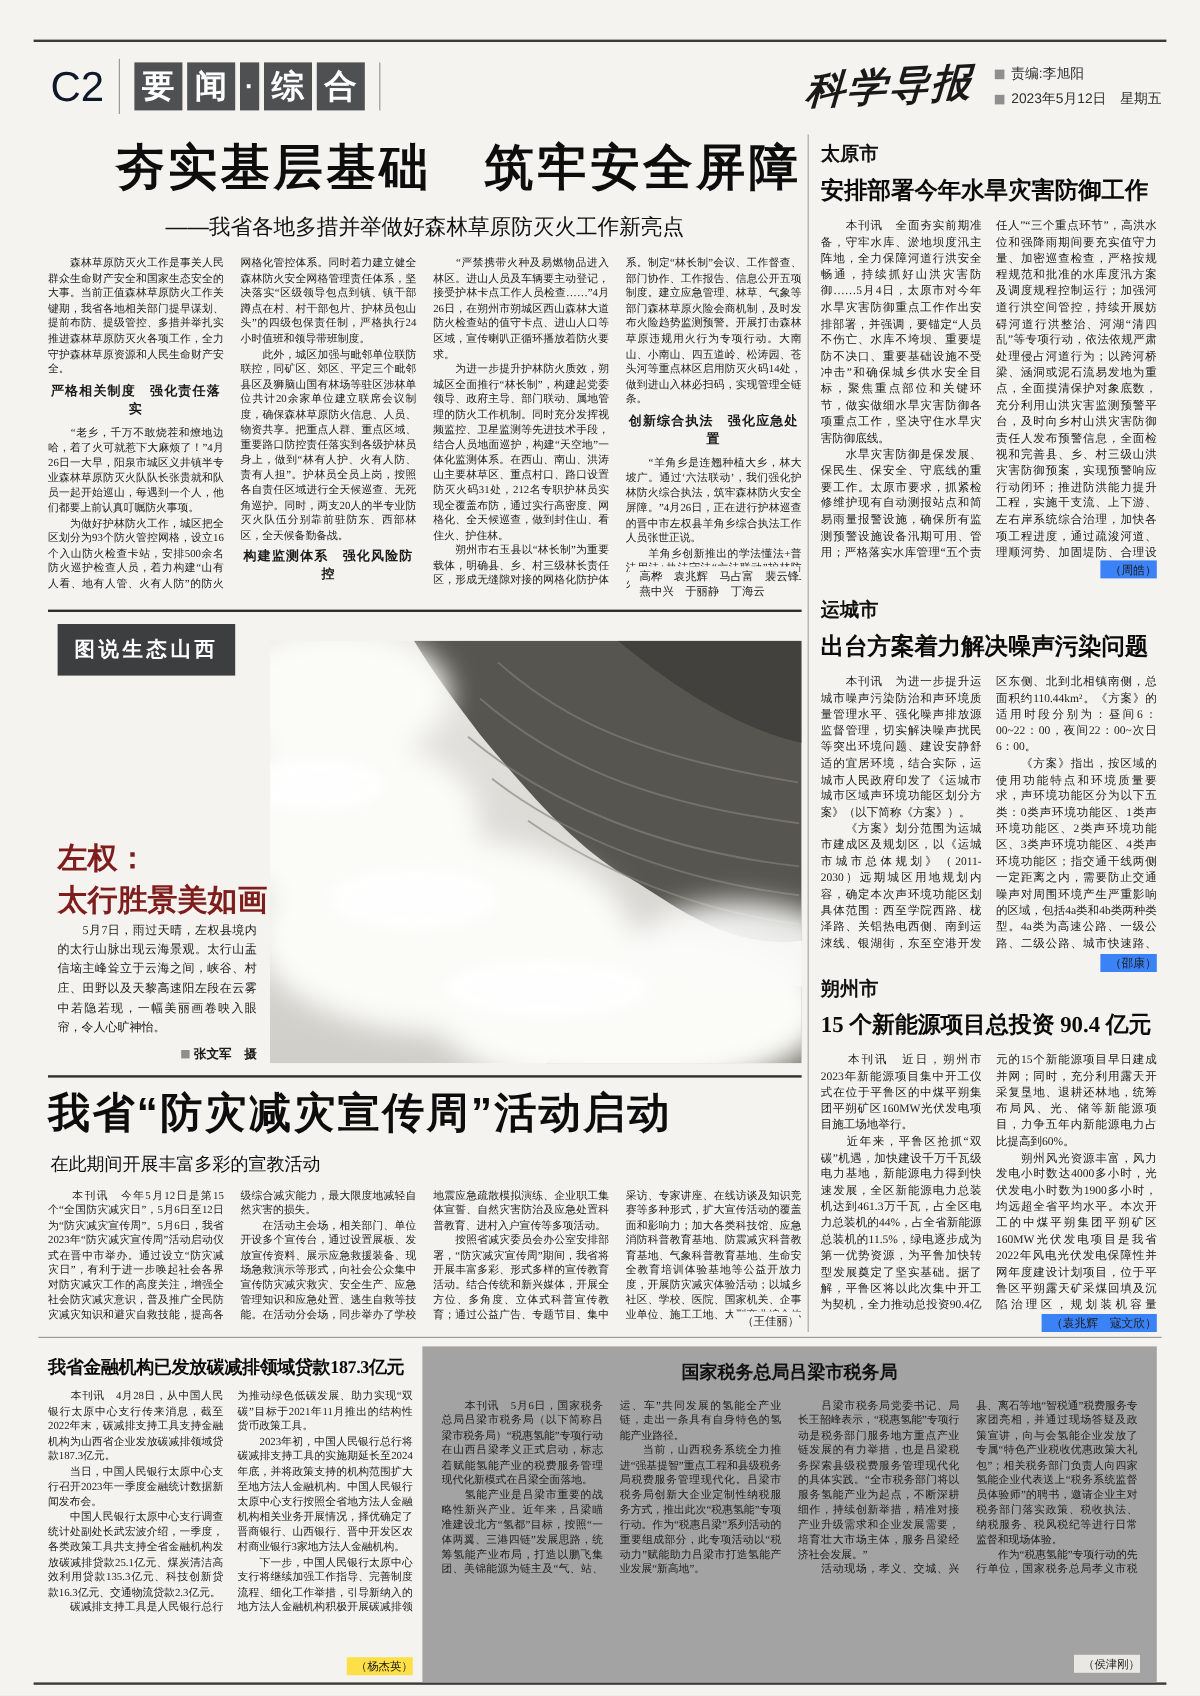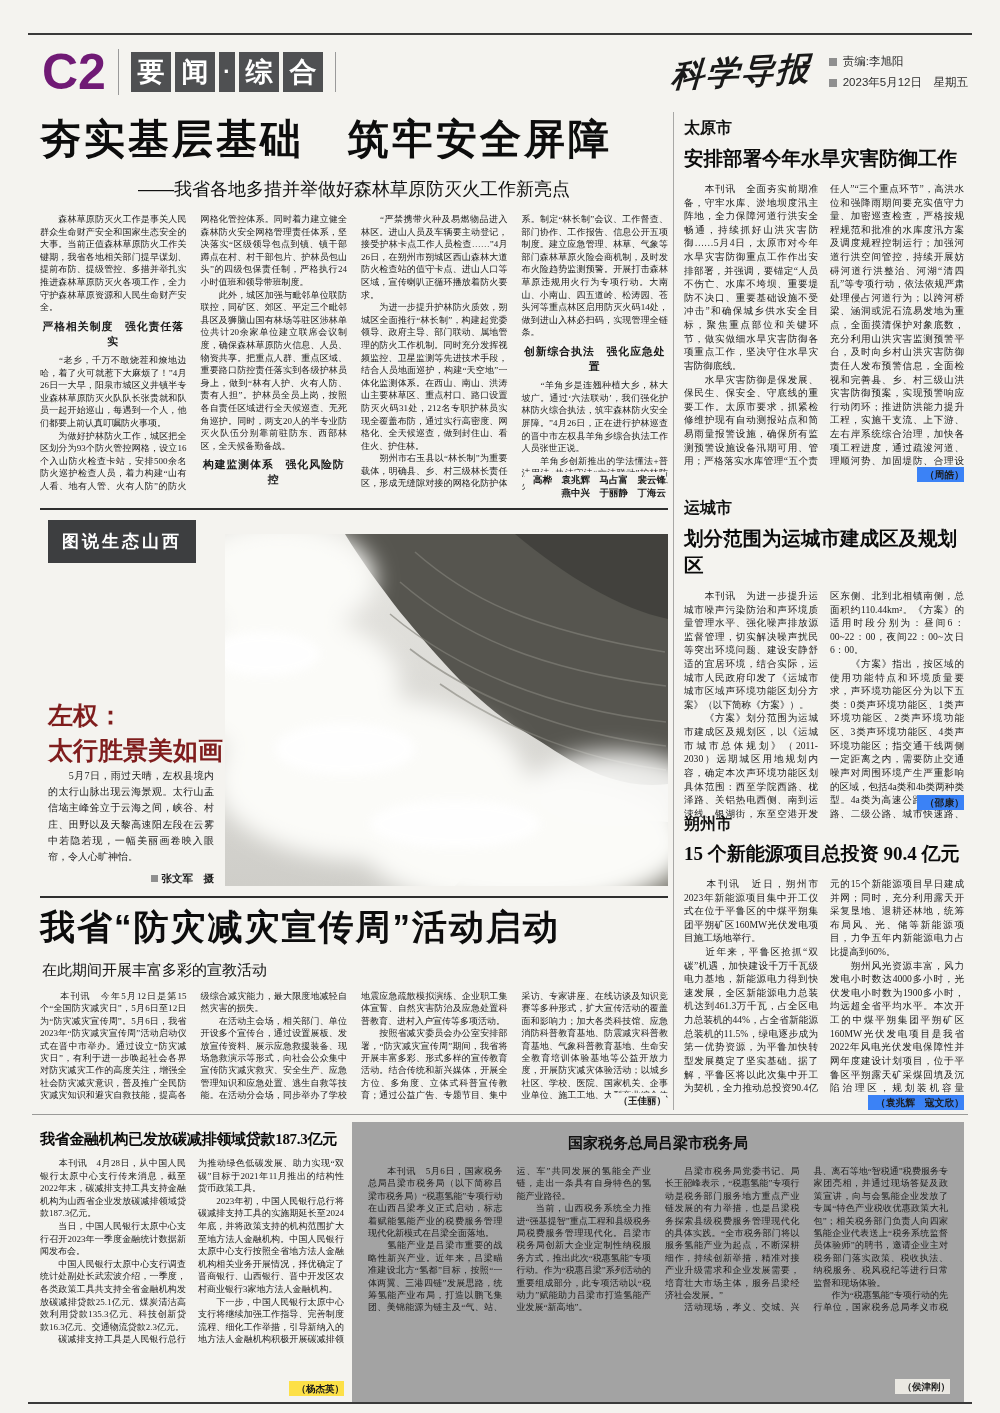--- a/index.html
+++ b/index.html
@@ -5,49 +5,49 @@
   html,body{margin:0;padding:0;background:#e9e8e4;}
   #page{position:relative;width:1000px;height:1413px;background:#f4f3ef;overflow:hidden;
         font-family:"Liberation Serif",serif;color:#1b1b1b;}
   .topline{position:absolute;left:28px;right:28px;top:33px;border-top:2px solid #3a3a3a;}
   .footline{position:absolute;left:28px;right:28px;top:1402px;border-top:2px solid #3a3a3a;}
   .vrule{position:absolute;left:673px;top:112px;height:998px;border-left:1px solid #a8a8a6;}
   .hrule-bottom{position:absolute;left:32px;right:32px;top:1114px;border-top:1px solid #9a9a98;}
 
   
   #header{position:absolute;left:42px;right:32px;top:44px;height:56px;display:flex;align-items:center;}
-  .edition{font-family:"Liberation Sans",sans-serif;font-weight:700;font-size:50px;color:#701a75;line-height:1;}
+  .edition{font-family:"Liberation Sans",sans-serif;font-weight:400;font-size:35px;color:#0f172a;line-height:1;}
   .vsep{width:1px;height:46px;background:#9a9a9a;margin:0 12px;}
   .tiles{display:flex;gap:4px;align-items:center;padding-right:12px;border-right:1px solid #9a9a9a;}
   .tile{width:40px;height:40px;background:#4f5052;color:#fff;font-family:"Liberation Sans",sans-serif;
         font-weight:700;font-size:27px;display:flex;align-items:center;justify-content:center;}
   .tile.narrow{width:16px;font-size:22px;}
   .right-group{margin-left:auto;display:flex;align-items:center;gap:18px;}
   .mast{font-family:"Liberation Serif",serif;font-weight:700;font-style:italic;font-size:33px;
         transform:rotate(-3deg) skewX(-6deg);color:#191919;letter-spacing:2px;}
   .pubinfo{font-family:"Liberation Sans",sans-serif;font-size:11.5px;color:#2e2e2e;display:flex;
            flex-direction:column;gap:6px;}
   .pubrow{display:flex;align-items:center;gap:6px;}
   .sq{width:8px;height:8px;background:#8f8f8f;display:inline-block;flex:0 0 auto;}
   .sq.small{width:7px;height:7px;margin-right:4px;}
 
   
   .kicker{font-family:"Liberation Sans",sans-serif;font-weight:700;font-size:16px;color:#111;margin:0;}
   .flow{text-align:justify;overflow:hidden;column-gap:14px;}
   .flow p{margin:0;white-space:pre-line;}
   .crosshead{font-family:"Liberation Sans",sans-serif;font-weight:700;font-size:10.8px;text-align:center;
              letter-spacing:1px;margin:5px 0;break-inside:avoid;}
-  .byline{position:absolute;font-weight:700;font-family:"Liberation Serif",serif;text-align:right;
+  .byline{position:absolute;font-weight:400;font-family:"Liberation Serif",serif;text-align:left;
           white-space:pre-line;padding:2px 0 0 8px;}
   .deck{color:#111;}
 
   
   #lead{position:absolute;left:40px;top:112px;width:628px;height:388px;}
   #lead h1{font-family:"Liberation Sans",sans-serif;font-weight:900;font-size:41px;letter-spacing:3px;
-           text-align:left;margin:0;color:#0d0d0d;}
+           text-align:right;margin:0;color:#0d0d0d;}
   #lead .deck{text-align:center;font-family:"Liberation Sans",sans-serif;font-size:18px;font-weight:500;margin:10px 0 0;}
   #lead .flow{margin-top:12px;height:288px;column-count:4;font-size:9px;line-height:1.4;}
   #lead .byline{right:2px;bottom:0;font-size:9.5px;background:#f4f3ef;}
 
   
   #photoFeature{position:absolute;left:40px;top:508px;width:628px;height:386px;
                 border-top:2px solid #2f2f2f;border-bottom:2px solid #2f2f2f;}
   .pf-tag{position:absolute;left:8px;top:10px;background:#3d3e40;color:#fff;
           font-family:"Liberation Sans",sans-serif;font-weight:700;font-size:17px;letter-spacing:3px;padding:10px 14px;}
   .pf-photo{position:absolute;left:185px;top:24px;width:443px;height:352px;}
@@ -213,21 +213,21 @@
     <h3>安排部署今年水旱灾害防御工作</h3>
     <div class="flow">
       <p>　　本刊讯　全面夯实前期准备，守牢水库、淤地坝度汛主阵地，全力保障河道行洪安全畅通，持续抓好山洪灾害防御……5月4日，太原市对今年水旱灾害防御重点工作作出安排部署，并强调，要锚定“人员不伤亡、水库不垮坝、重要堤防不决口、重要基础设施不受冲击”和确保城乡供水安全目标，聚焦重点部位和关键环节，做实做细水旱灾害防御各项重点工作，坚决守住水旱灾害防御底线。
 　　水旱灾害防御是保发展、保民生、保安全、守底线的重要工作。太原市要求，抓紧检修维护现有自动测报站点和简易雨量报警设施，确保所有监测预警设施设备汛期可用、管用；严格落实水库管理“五个责任人”“三个重点环节”，高洪水位和强降雨期间要充实值守力量、加密巡查检查，严格按规程规范和批准的水库度汛方案及调度规程控制运行；加强河道行洪空间管控，持续开展妨碍河道行洪整治、河湖“清四乱”等专项行动，依法依规严肃处理侵占河道行为；以跨河桥梁、涵洞或泥石流易发地为重点，全面摸清保护对象底数，充分利用山洪灾害监测预警平台，及时向乡村山洪灾害防御责任人发布预警信息，全面检视和完善县、乡、村三级山洪灾害防御预案，实现预警响应行动闭环；推进防洪能力提升工程，实施干支流、上下游、左右岸系统综合治理，加快各项工程进度，通过疏浚河道、理顺河势、加固堤防、合理设置分洪缓洪区等工程措施，与非工程措施相结合，全面提升防洪减灾能力；保障城乡居民用水安全，继续提高农村饮水工程供水能力，统筹城乡生活、生产、生态用水需求，精打细算用好每一方水。必要时要因地制宜采取应急调水、拉水送水等措施，临时解决群众饮水困难问题。</p>
     </div>
     <div class="byline">（周皓）</div>
   </section>
 
   <section id="yuncheng" class="r-art">
     <p class="kicker">运城市</p>
-    <h3>划分范围为运城市建成区及规划区</h3>
+    <h3>出台方案着力解决噪声污染问题</h3>
     <div class="flow">
       <p>　　本刊讯　为进一步提升运城市噪声污染防治和声环境质量管理水平、强化噪声排放源监督管理，切实解决噪声扰民等突出环境问题、建设安静舒适的宜居环境，结合实际，运城市人民政府印发了《运城市城市区域声环境功能区划分方案》（以下简称《方案》）。
 　　《方案》划分范围为运城市建成区及规划区，以《运城市城市总体规划》（2011-2030）远期城区用地规划内容，确定本次声环境功能区划具体范围：西至学院西路、栊泽路、关铝热电西侧、南到运涑线、银湖街，东至空港开发区东侧、北到北相镇南侧，总面积约110.44km²。《方案》的适用时段分别为：昼间6：00~22：00，夜间22：00~次日6：00。
 　　《方案》指出，按区域的使用功能特点和环境质量要求，声环境功能区分为以下五类：0类声环境功能区、1类声环境功能区、2类声环境功能区、3类声环境功能区、4类声环境功能区；指交通干线两侧一定距离之内，需要防止交通噪声对周围环境产生严重影响的区域，包括4a类和4b类两种类型。4a类为高速公路、一级公路、二级公路、城市快速路、城市主干路、城市次干路、城市轨道交通（地面段）、内河航道两侧区域；4b类为铁路干线两侧区域。
 　　本次划分将运城市规划区划分为4类声环境功能适用区域，其中1类区8个、2类区5个、3类区4个，沿城市主次干道、南同蒲铁路、大西高铁两侧及运城市瑞通汽车客运中心站、运城五洲汽车站、运城北客运站、运城汽车客运东站、临运城站、运城北站站场划分为4类区。
 　　市政府相关单位将结合《方案》要求，加强城市噪声管理水平，持续改善声环境质量，不断提高人民群众享有良好声环境的获得感。</p>
     </div>
     <div class="byline">（邵康）</div>
   </section>
 

